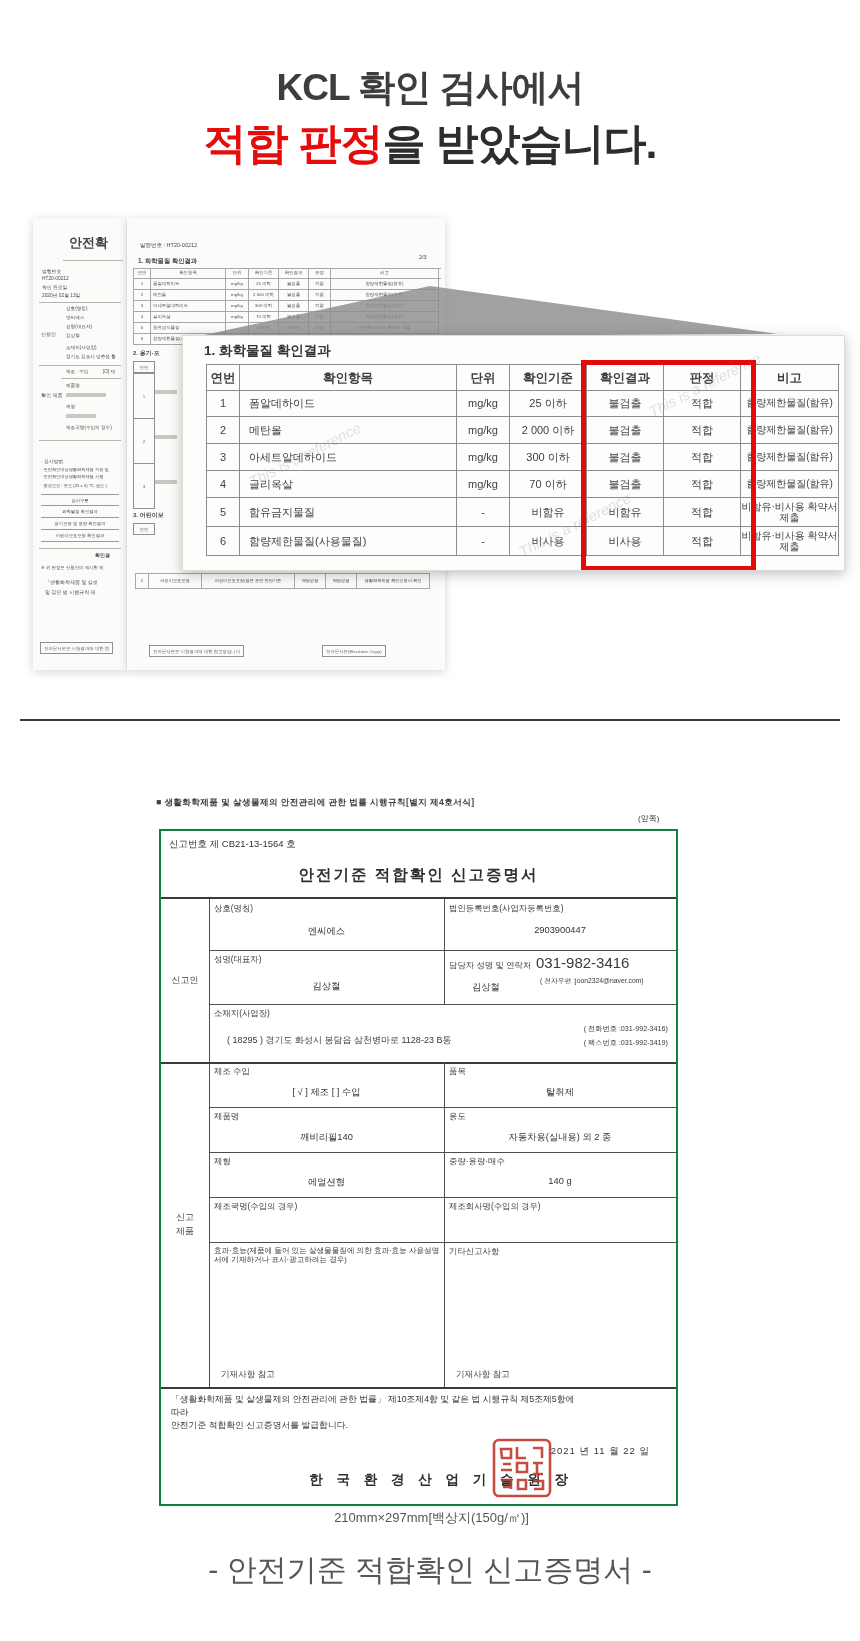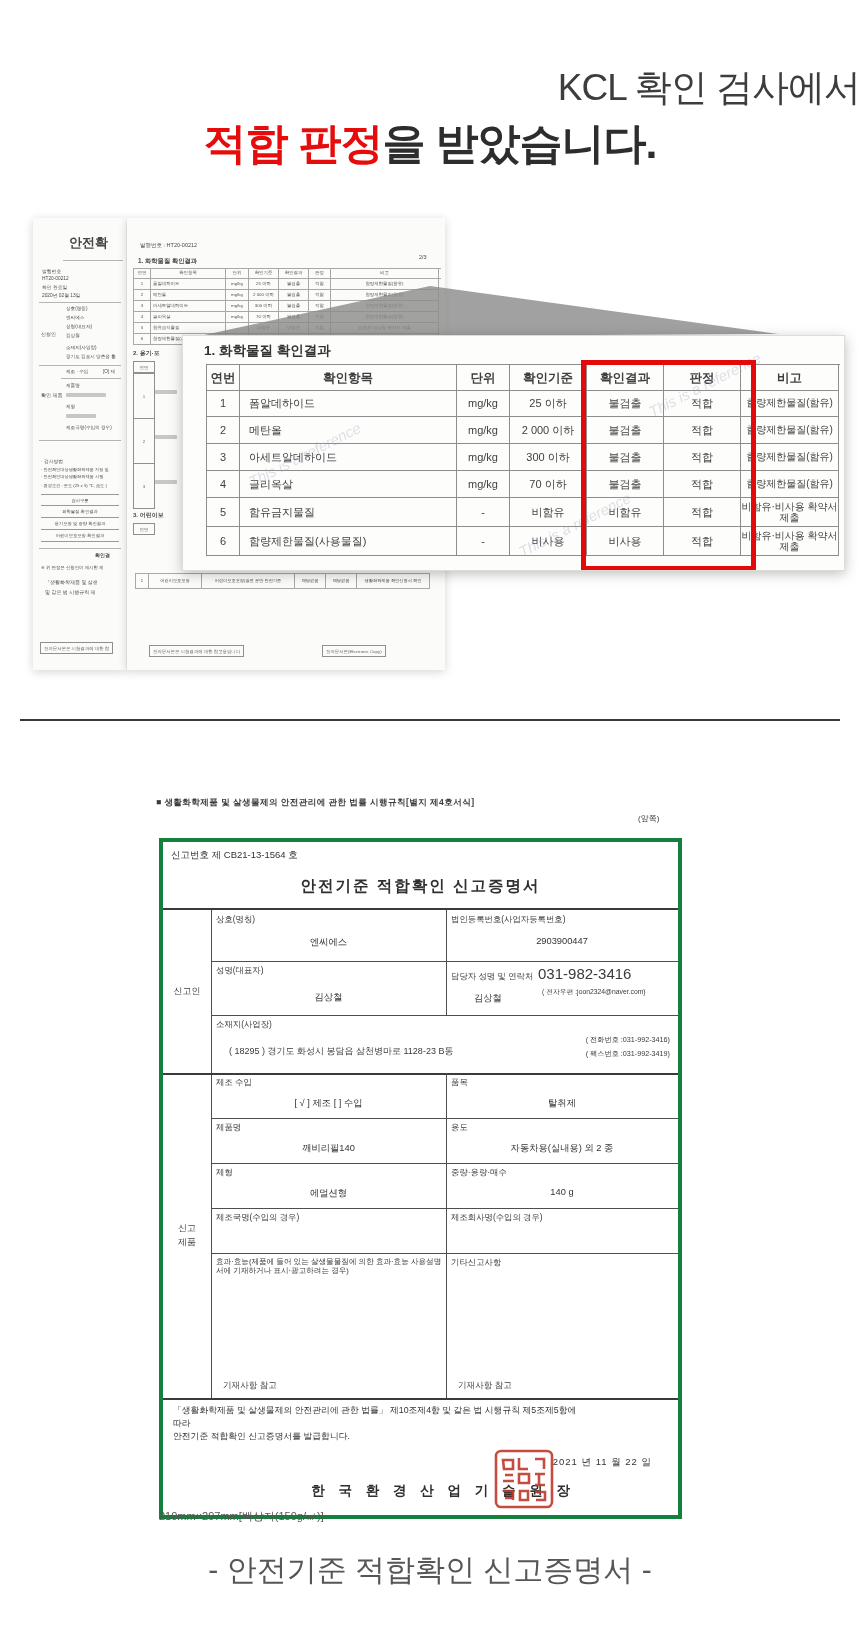--- a/index.html
+++ b/index.html
@@ -3,21 +3,21 @@
 <meta charset="utf-8">
 <style>
   html,body{margin:0;padding:0;}
   body{width:860px;height:1641px;position:relative;background:#ffffff;
        font-family:"Liberation Sans","DejaVu Sans",sans-serif;color:#3f3f3f;overflow:hidden;}
   .abs{position:absolute;}
   .pre{white-space:pre-line;}
 
   
   .hdr{position:absolute;top:66px;left:0;width:860px;text-align:center;}
-  .hdr .l1{font-size:37px;font-weight:400;color:#3d3d3d;letter-spacing:-1px;line-height:1.2;text-align:right;}
+  .hdr .l1{font-size:37px;font-weight:700;color:#3d3d3d;letter-spacing:-1px;line-height:1.2;}
   .hdr .l2{font-size:43px;font-weight:800;color:#2d2d2d;letter-spacing:-1px;margin-top:8px;line-height:1.2;}
   .hdr .red{color:#e60c0c;}
 
   
   .docs{position:absolute;top:210px;left:0;width:860px;height:470px;}
   .paper{position:absolute;background:#fbfbf9;box-shadow:0 2px 9px rgba(0,0,0,.17);overflow:hidden;color:#4a4a4a;z-index:1;}
   .left-doc{left:33px;top:8px;width:93px;height:452px;}
   .mid-doc{left:127px;top:8px;width:318px;height:452px;}
   .t{position:absolute;white-space:nowrap;}
   .rule{position:absolute;background:#b5b5b2;height:1px;}
@@ -53,33 +53,33 @@
   .mhead{top:50px;}  .mhead .trow{height:10px;}
   .mrows{top:60px;}  .mrows .trow{height:11px;}
   .mrows .tcell:nth-child(2){justify-content:flex-start;padding-left:2px;text-align:left;}
 
   
   .divider{position:absolute;left:20px;top:719px;width:820px;height:2px;background:#383838;}
 
   
   .cert-note{position:absolute;left:144px;top:797px;font-size:8.6px;color:#3c3c3c;letter-spacing:.4px;font-weight:600;margin-left:12px;}
   .cert-side{position:absolute;left:638px;top:813px;font-size:8px;color:#3c3c3c;}
-  .cert-box{position:absolute;left:159px;top:829px;width:515px;height:673px;border:4px solid #15803d;background:#fff;margin-top:9px;}
+  .cert-box{position:absolute;left:159px;top:829px;width:515px;height:673px;border:2px solid #15803d;background:#fff;}
   .c-rn{position:absolute;left:8px;top:7px;font-size:9.5px;color:#333;}
   .c-title{position:absolute;left:0;top:34px;width:100%;text-align:center;font-size:15.5px;font-weight:700;letter-spacing:2px;color:#2f2f2f;}
   .c-cell{position:absolute;border-right:1px solid #4e4e4e;border-bottom:1px solid #4e4e4e;font-size:8.4px;color:#3a3a3a;overflow:hidden;}
   .c-cell .lab{position:absolute;left:5px;top:4px;line-height:1.25;}
   .c-cell .val{position:absolute;left:0;width:100%;text-align:center;font-size:9.3px;color:#333;}
   .c-seclab{display:flex;align-items:center;justify-content:center;font-size:9px;text-align:center;border-right:1px solid #4e4e4e;border-bottom:1px solid #4e4e4e;position:absolute;}
   .hline2{position:absolute;left:0;width:100%;height:0;border-top:2px solid #3b3b3b;}
   .c-law{position:absolute;left:10px;top:562px;width:497px;font-size:8.8px;line-height:1.45;color:#333;}
   .c-date{position:absolute;right:26px;top:614px;font-size:9.5px;color:#333;letter-spacing:1px;}
   .c-issuer{position:absolute;left:0;top:640px;width:80%;text-align:right;font-size:13.5px;font-weight:600;letter-spacing:5px;color:#2e2e2e;}
   .c-seal{position:absolute;left:330px;top:606px;width:62px;height:62px;}
-  .size-note{position:absolute;left:159px;top:1509px;width:545px;text-align:left;font-size:11px;color:#555;}
+  .size-note{position:absolute;left:159px;top:1509px;width:545px;text-align:center;font-size:13px;color:#555;}
 
   .caption{position:absolute;left:0;top:1550px;width:860px;text-align:center;font-size:30px;color:#565656;font-weight:500;}
 </style>
 </head>
 <body>
 
 <div class="hdr">
   <div class="l1">KCL 확인 검사에서</div>
   <div class="l2"><span class="red">적합 판정</span><span>을 받았습니다.</span></div>
 </div>

